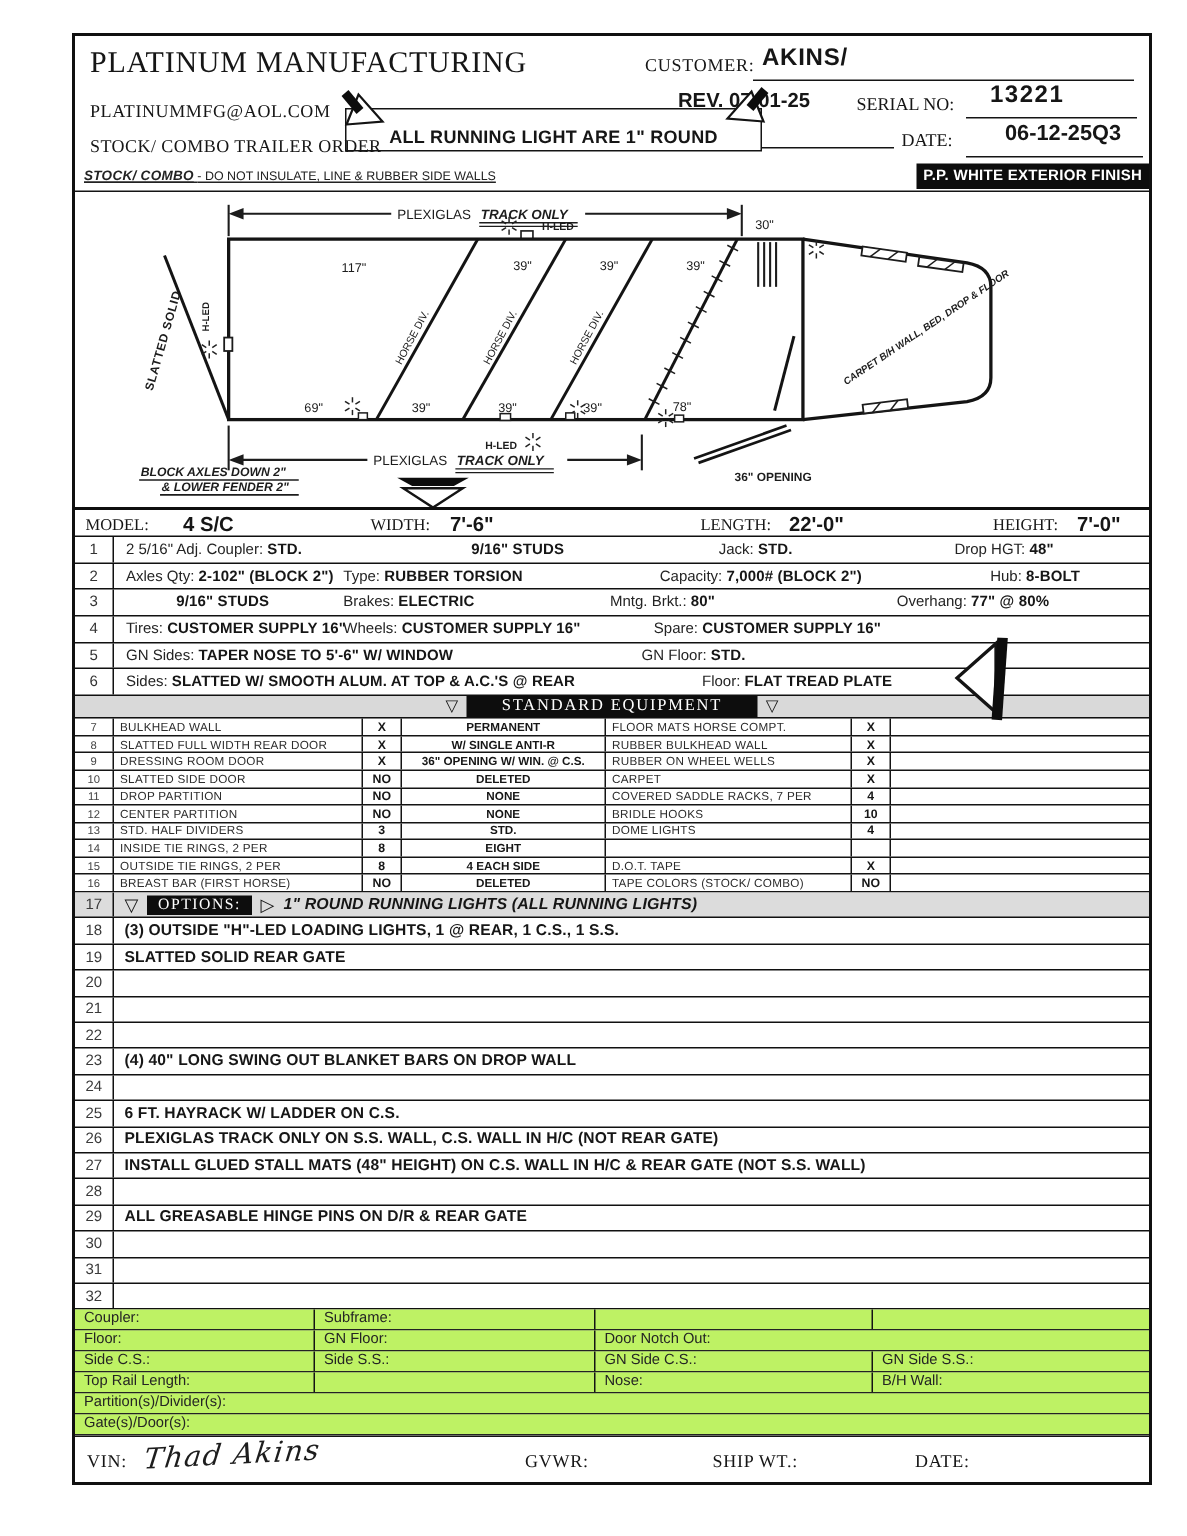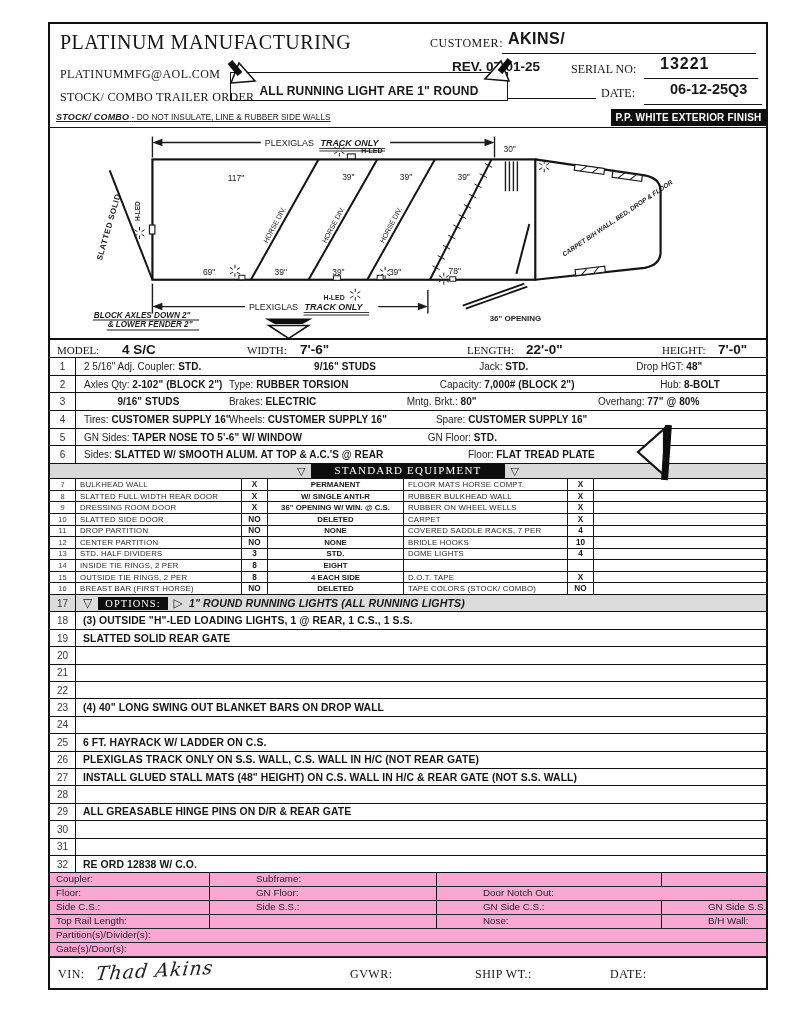--- a/index.html
+++ b/index.html
@@ -75,21 +75,21 @@
   .opt-num { width: 26px; align-self: stretch; border-right: 1.7px solid #101010; font-size: 10px; color: #3a3a3a;
              display: flex; align-items: center; justify-content: center; flex: none; }
   .opt-text { flex: 1; padding-left: 7px; font-weight: 700; font-size: 10.4px; letter-spacing: .1px; white-space: nowrap; }
   .opt-row.gray { background: #dcdcdc; }
   .opt17 { display: flex; align-items: center; gap: 6px; }
   .opt17 .tri { font-size: 12px; color: #141414; font-weight: 400; }
   .opt-badge { background: #0d0d0d; color: #fff; font-family: "Liberation Serif", serif; font-size: 10.5px; letter-spacing: 1px; padding: 0 7px; line-height: 13px; font-weight: 400; }
   .opt17 em { font-style: italic; font-weight: 700; font-size: 10.6px; }
 
   
-  .foot-row { display: flex; height: 14px; background: #f9a8d4; border-bottom: 1.4px solid #232323; gap: 40px; }
+  .foot-row { display: flex; height: 14px; background: #bef264; border-bottom: 1.4px solid #232323; }
   .foot-cell { border-right: 1.5px solid #141414; font-size: 9.8px; color: #242424; padding-left: 6px; line-height: 12.5px; overflow: hidden; white-space: nowrap; }
   .foot-cell:last-child { border-right: none; }
 
   
   .vin-row { position: relative; height: 31px; border-top: 1.2px solid #141414; background: #fff; }
   .vin-lbl { position: absolute; font-family: "Liberation Serif", serif; font-size: 12px; top: 9px; letter-spacing: .5px; }
   .signature { position: absolute; left: 46px; top: 1px; font-family: "DejaVu Serif", serif; font-style: italic; font-size: 19px;
                transform: rotate(-3deg) skewX(-10deg); letter-spacing: 1px; color: #1d1d1d; }
 
   .overlay-arrow { position: absolute; left: 584px; top: 401px; }
@@ -499,21 +499,20 @@
         <div class="opt-row">
           <div class="opt-num">30</div>
           <div class="opt-text"></div>
         </div>
         <div class="opt-row">
           <div class="opt-num">31</div>
           <div class="opt-text"></div>
         </div>
         <div class="opt-row">
           <div class="opt-num">32</div>
-          <div class="opt-text">RE ORD 12838 W/ C.O.</div>
         </div>
       </div>
     <div id="footer-grid">
         <div class="foot-row">
           <div class="foot-cell" style="width: 160px;">Coupler:</div>
           <div class="foot-cell" style="width: 187px;">Subframe:</div>
           <div class="foot-cell" style="width: 185px;"></div>
           <div class="foot-cell" style="width: 184px; flex: 1 1 0%;"></div>
         </div>
         <div class="foot-row">

